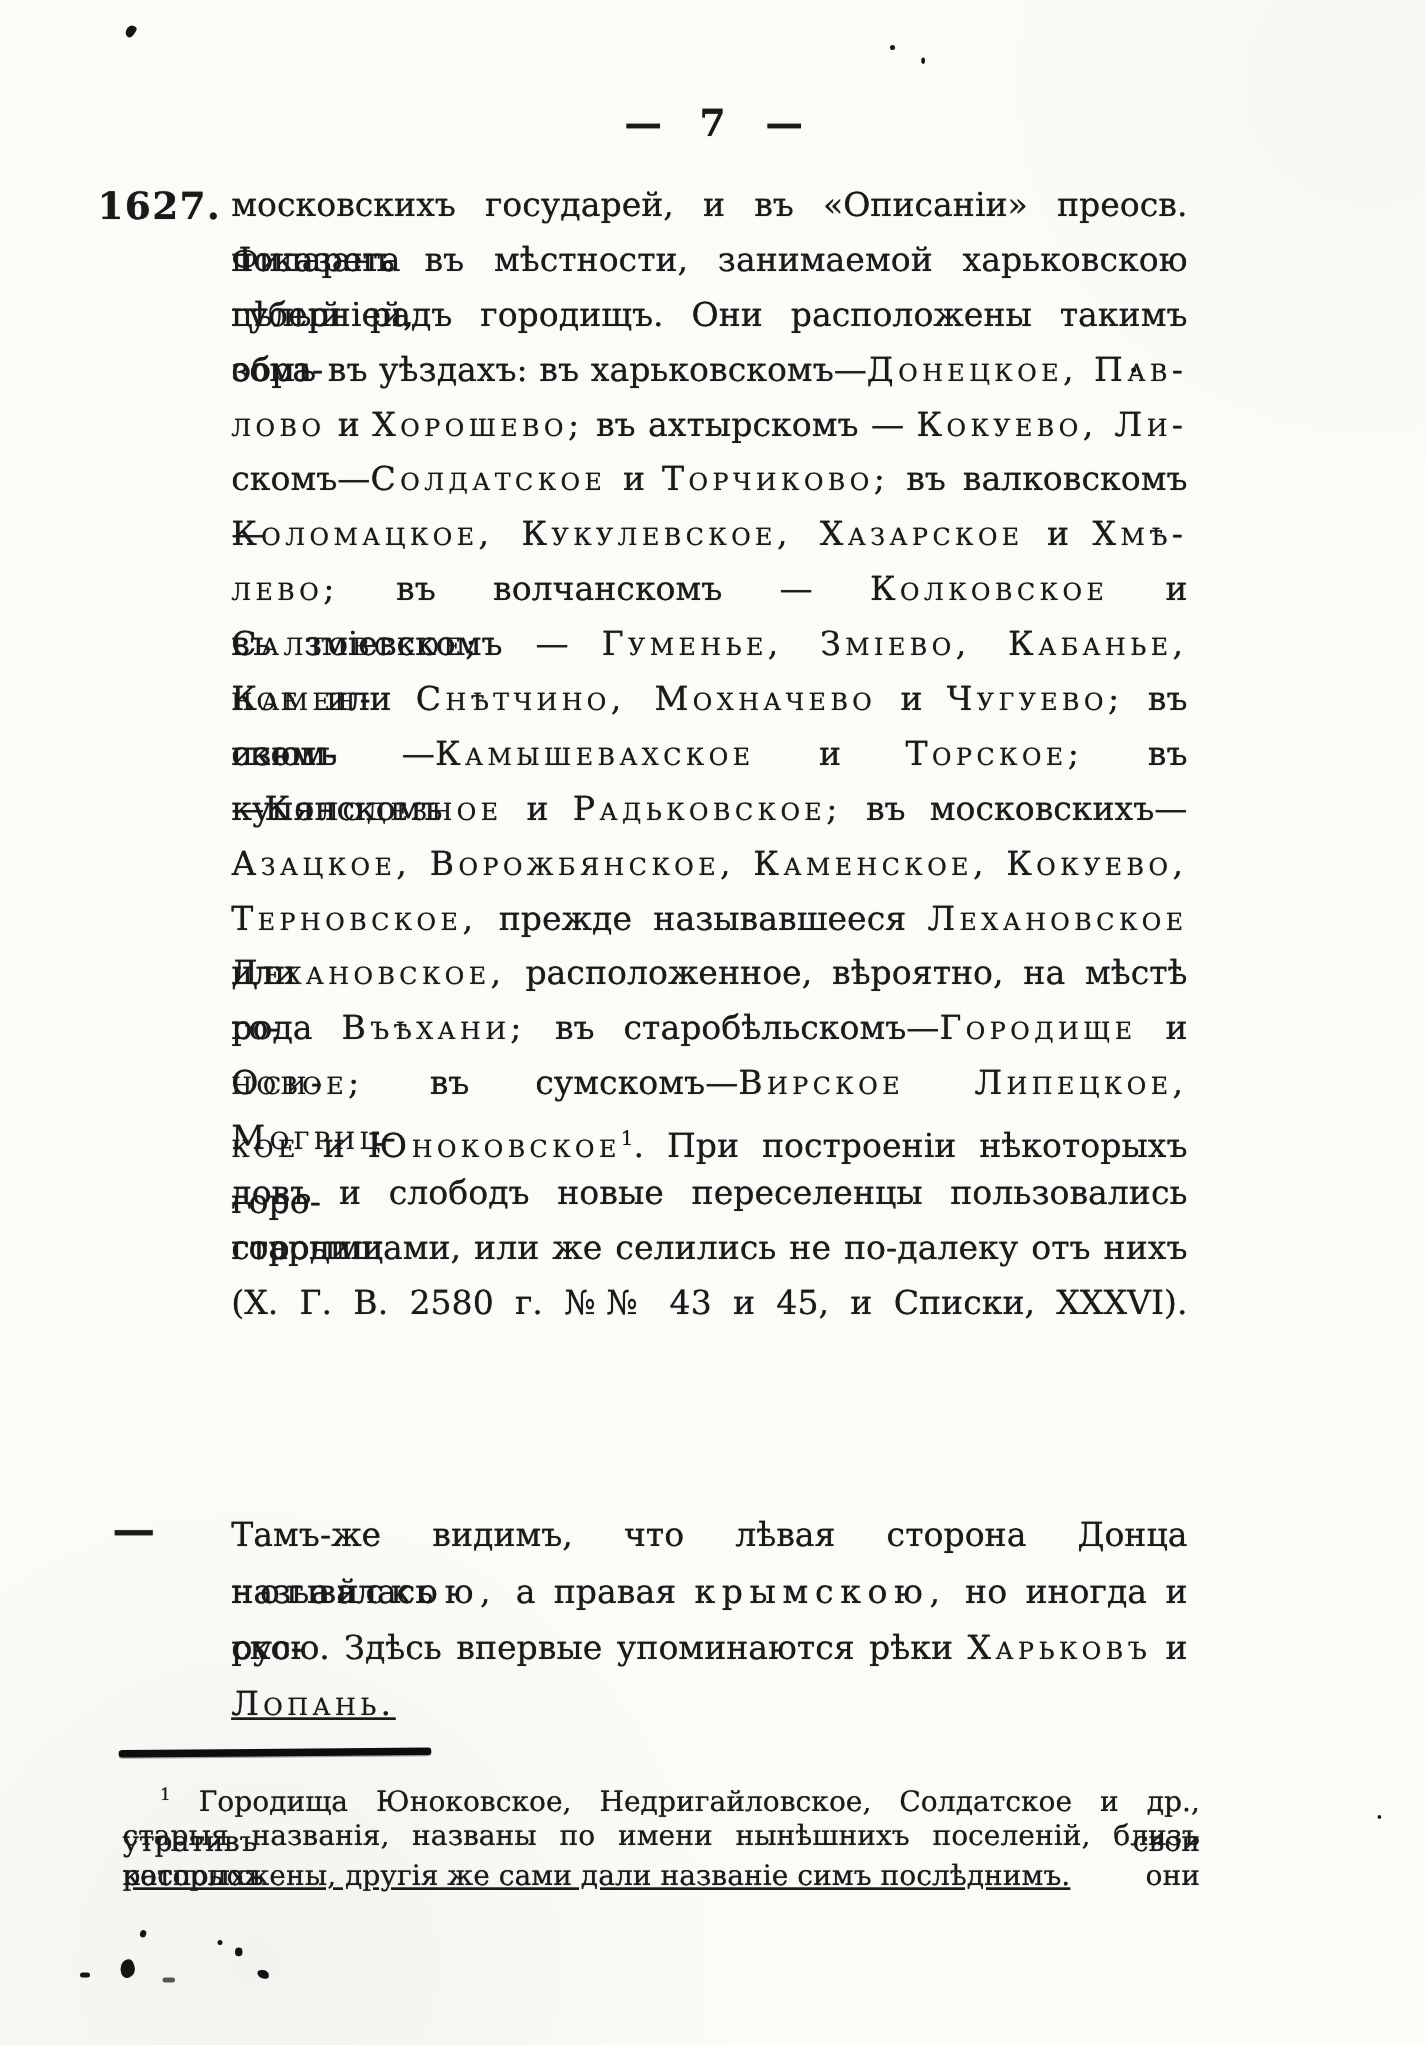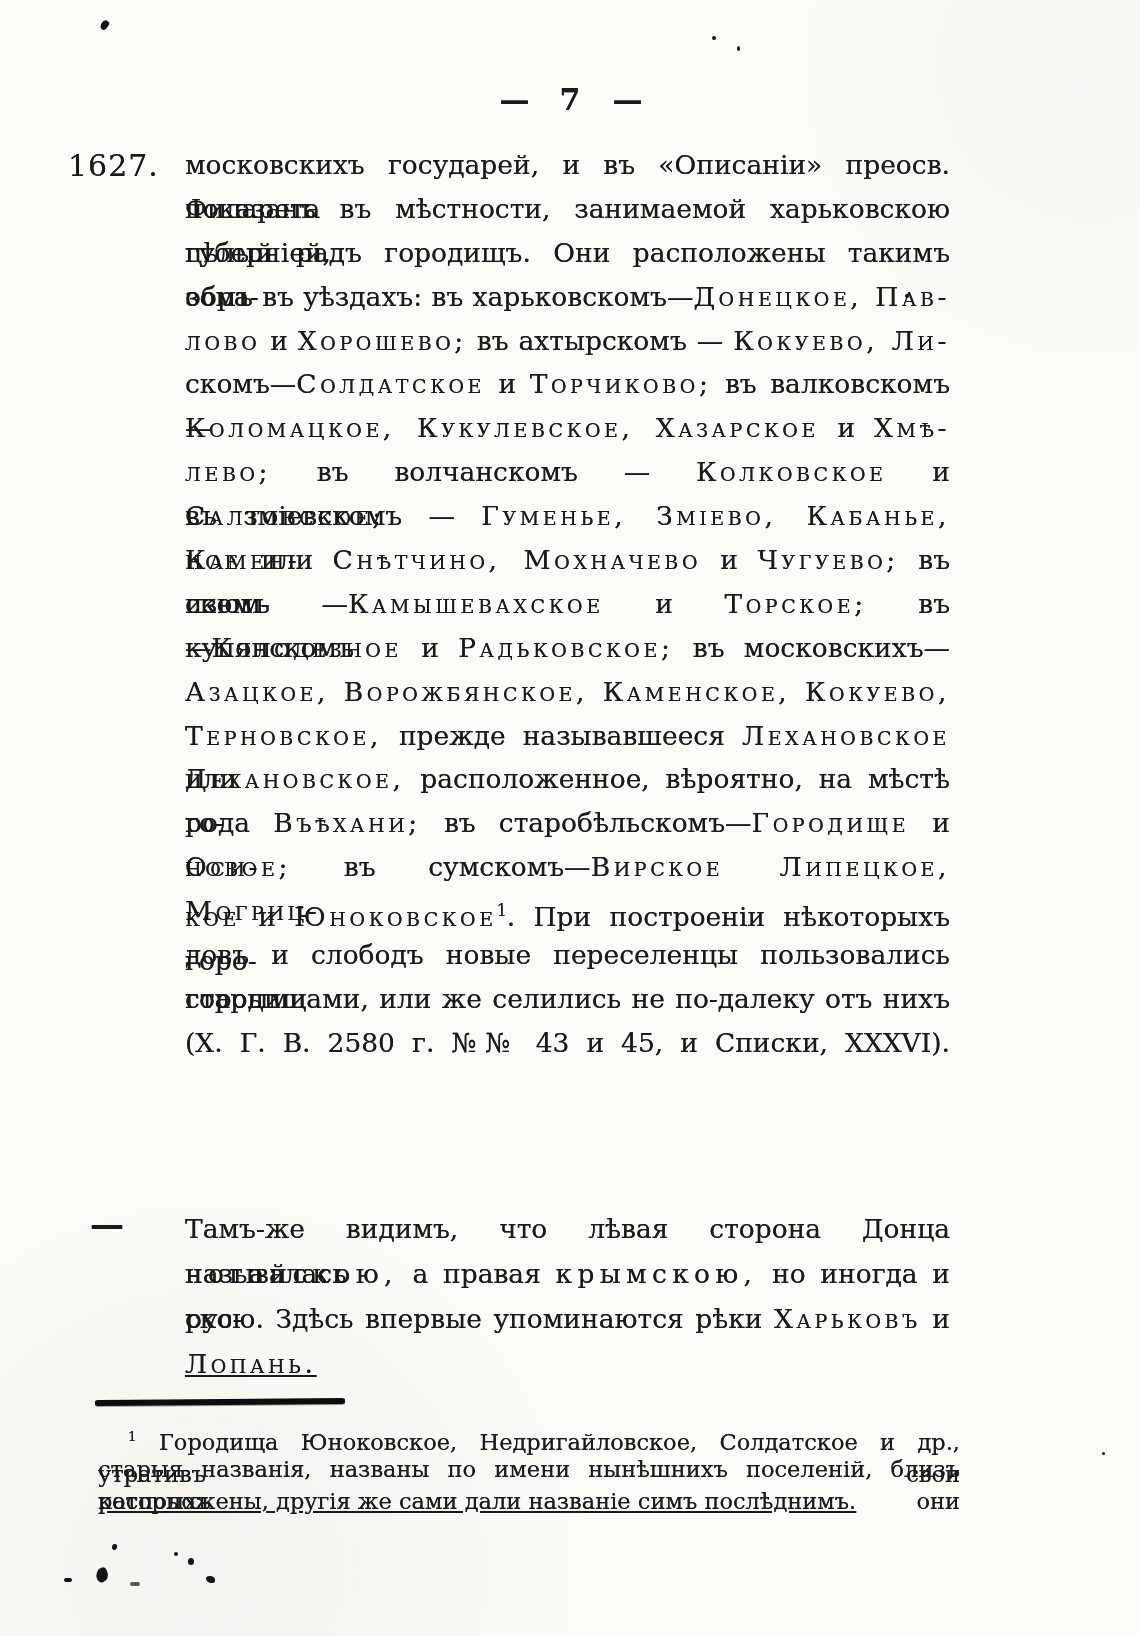--- a/index.html
+++ b/index.html
@@ -17,22 +17,22 @@
   
   .page-header{
     position:absolute;top:82px;left:0;width:100%;
     display:flex;justify-content:center;align-items:baseline;gap:32px;
     font-size:30px;font-weight:bold;
   }
   .page-header .dash{letter-spacing:-2px;}
 
   
   .margin-year{
-    position:absolute;left:68px;top:148px;
-    font-size:30px;font-weight:normal;letter-spacing:1px;
+    position:absolute;left:78px;top:148px;
+    font-size:30px;font-weight:bold;letter-spacing:1px;
   }
   .margin-dash{
     position:absolute;left:90px;top:1204px;
     font-size:34px;font-weight:bold;
   }
 
   
   .para{position:absolute;left:185px;width:765px;}
   .para1{top:143px;}
   .para2{top:1206px;}

